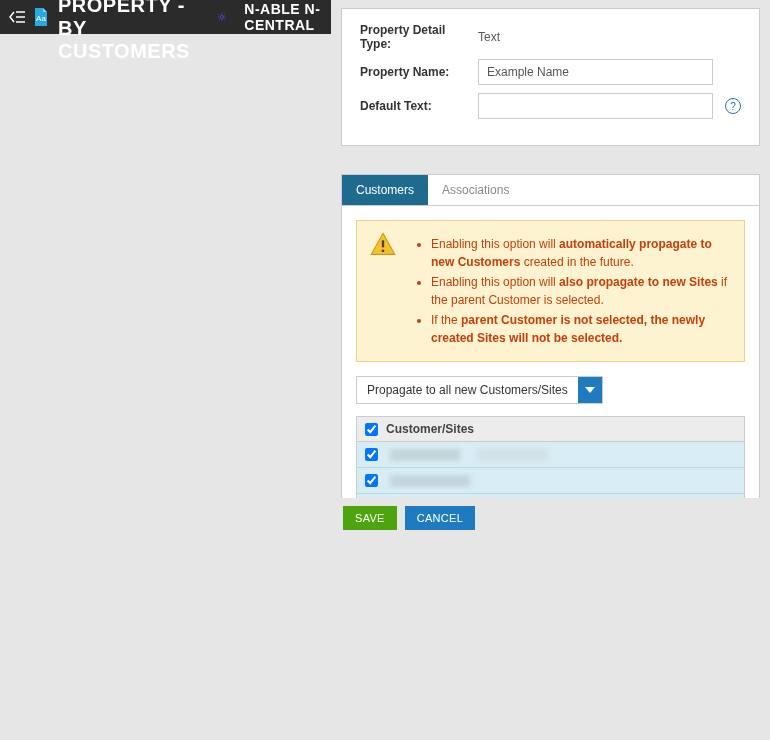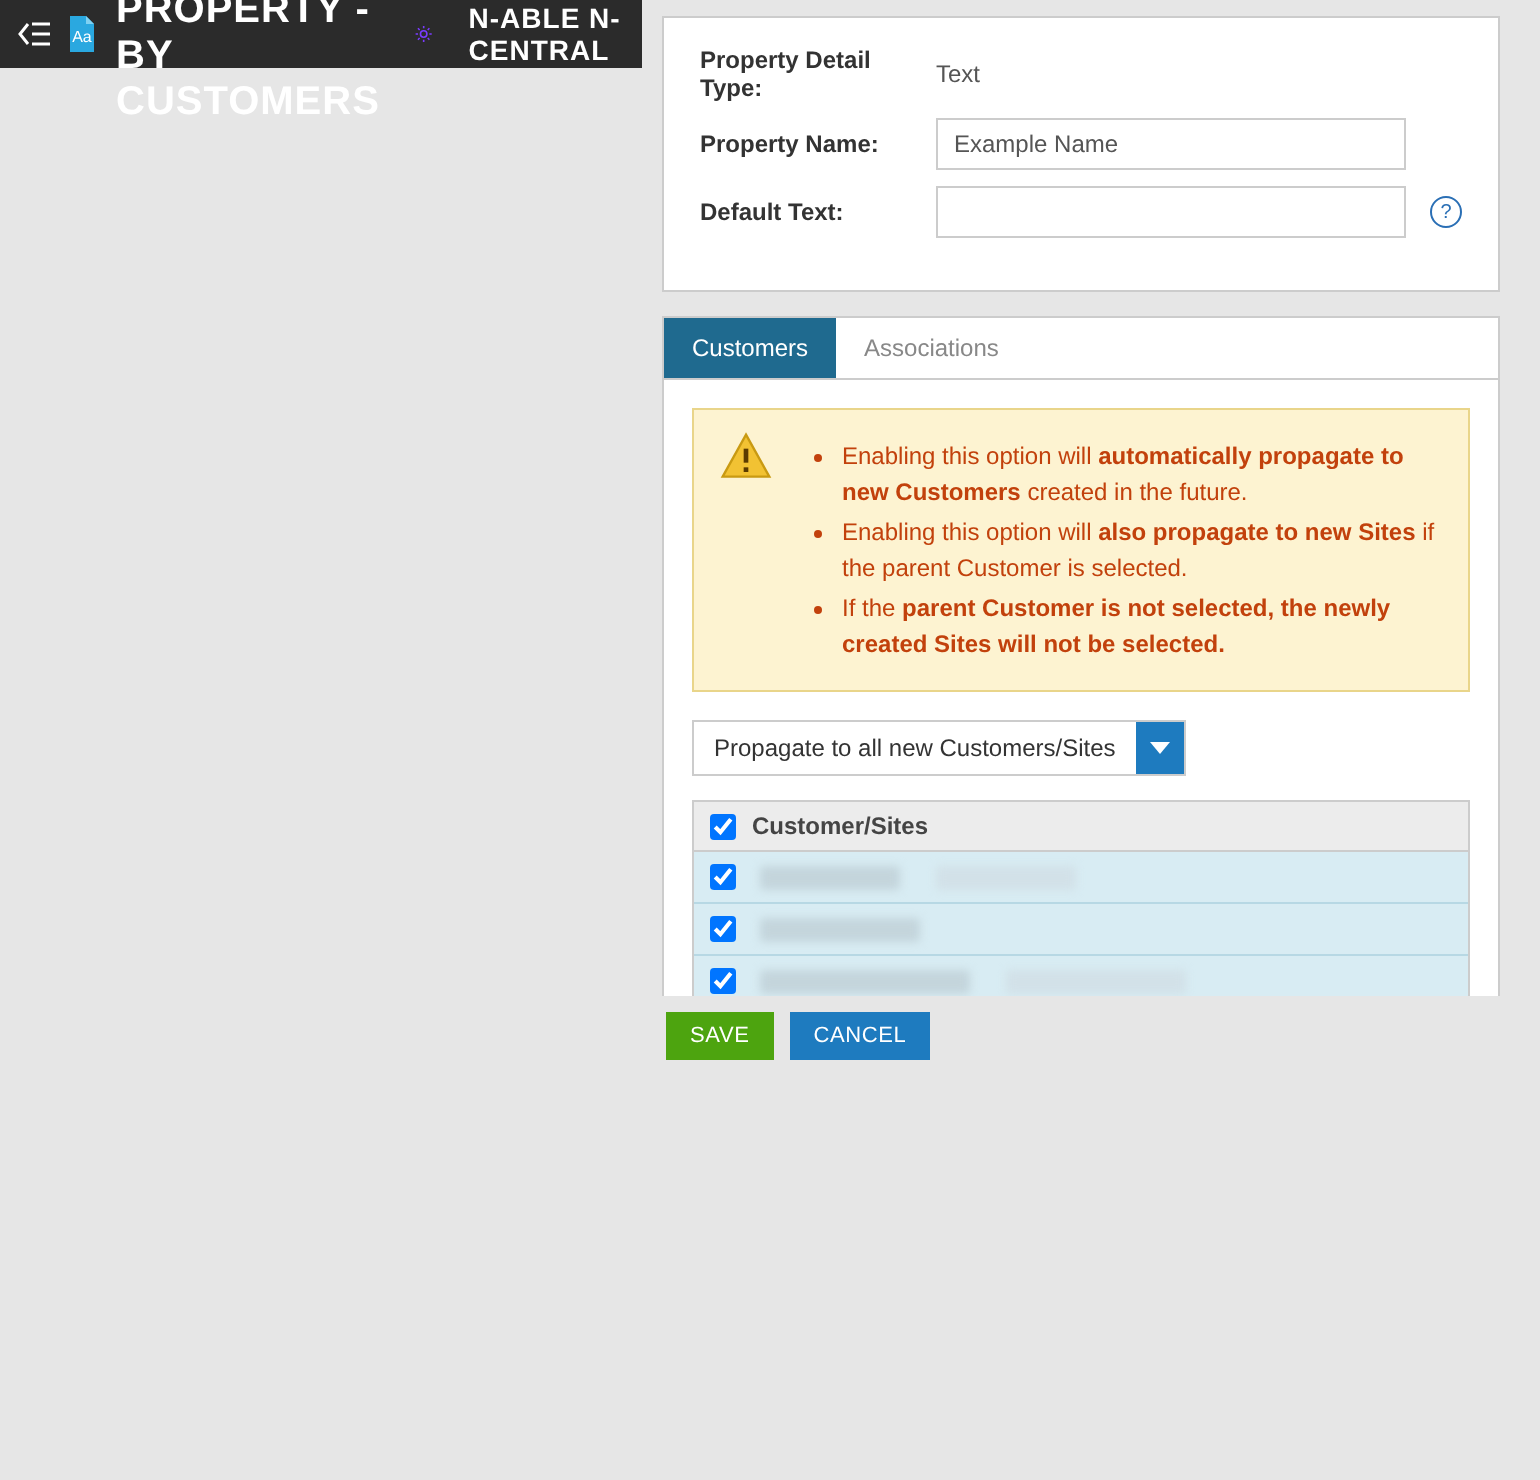--- a/index.html
+++ b/index.html
@@ -7,31 +7,31 @@
   .shell { width: 770px; height: 540px; display: flex; flex-direction: row; }
 
   
   .topbar { height: 34px; background: #2b2b2b; display: flex; align-items: center; padding: 0 8px; color: #fff; }
   .topbar .menu-btn { width: 22px; height: 22px; display:flex; align-items:center; justify-content:center; cursor:pointer; }
   .topbar .doc-icon { width:20px; height:22px; margin-left:6px; display:flex; align-items:center; justify-content:center; }
   .topbar .title { margin-left:8px; font-weight:600; letter-spacing: .5px; font-size:20px; }
   .brand { margin-left:auto; display:flex; align-items:center; gap:18px; font-weight:600; letter-spacing:.5px; font-size:14px; color:#fff; }
   .brand svg { color:#7a3cff; }
 
-  .content { flex:1; position:relative; padding:8px 20px 0 10px; display:flex; flex-direction:column; }
+  .content { flex:1; position:relative; padding:8px 10px 0 10px; display:flex; flex-direction:column; }
 
   .card { background:#fff; border:1px solid #ccc; padding:14px 18px 18px 18px; }
   .row { display:flex; align-items:center; margin-bottom:8px; }
   .row .lbl { width:118px; font-weight:600; color:#333; }
   .row .val { color:#555; }
   input.text-input { height:26px; width:235px; border:1px solid #ccc; padding:0 8px; font-size:12px; color:#555; }
   .help-ic { margin-left:12px; width:16px; height:16px; border:1px solid #2a6fb5; border-radius:50%; color:#2a6fb5; display:flex; align-items:center; justify-content:center; font-size:10px; cursor:pointer; }
 
   
-  .tabs-wrap { margin-top:12px; background:#fff; border:1px solid #ccc; border-bottom:none; display:flex; flex-direction:column; flex:1; overflow:hidden; }
+  .tabs-wrap { margin-top:28px; background:#fff; border:1px solid #ccc; border-bottom:none; display:flex; flex-direction:column; flex:1; overflow:hidden; }
   .tabs { display:flex; border-bottom:1px solid #ccc; background:#fff; }
   .tab { padding:8px 14px; font-size:12px; color:#888; cursor:pointer; }
   .tab.active { background:#1f6a8f; color:#fff; }
 
   .tab-body { padding:14px; flex:1; overflow:auto; }
   .alert { background:#fdf3d1; border:1px solid #e9d58a; padding:12px 12px 12px 56px; position:relative; color:#c2410c; }
   .alert .warn-ic { position:absolute; left:12px; top:10px; width:28px; height:28px; }
   .alert ul { list-style: disc; padding-left: 18px; }
   .alert li { margin:2px 0; font-size:12px; line-height:1.5; }
 

